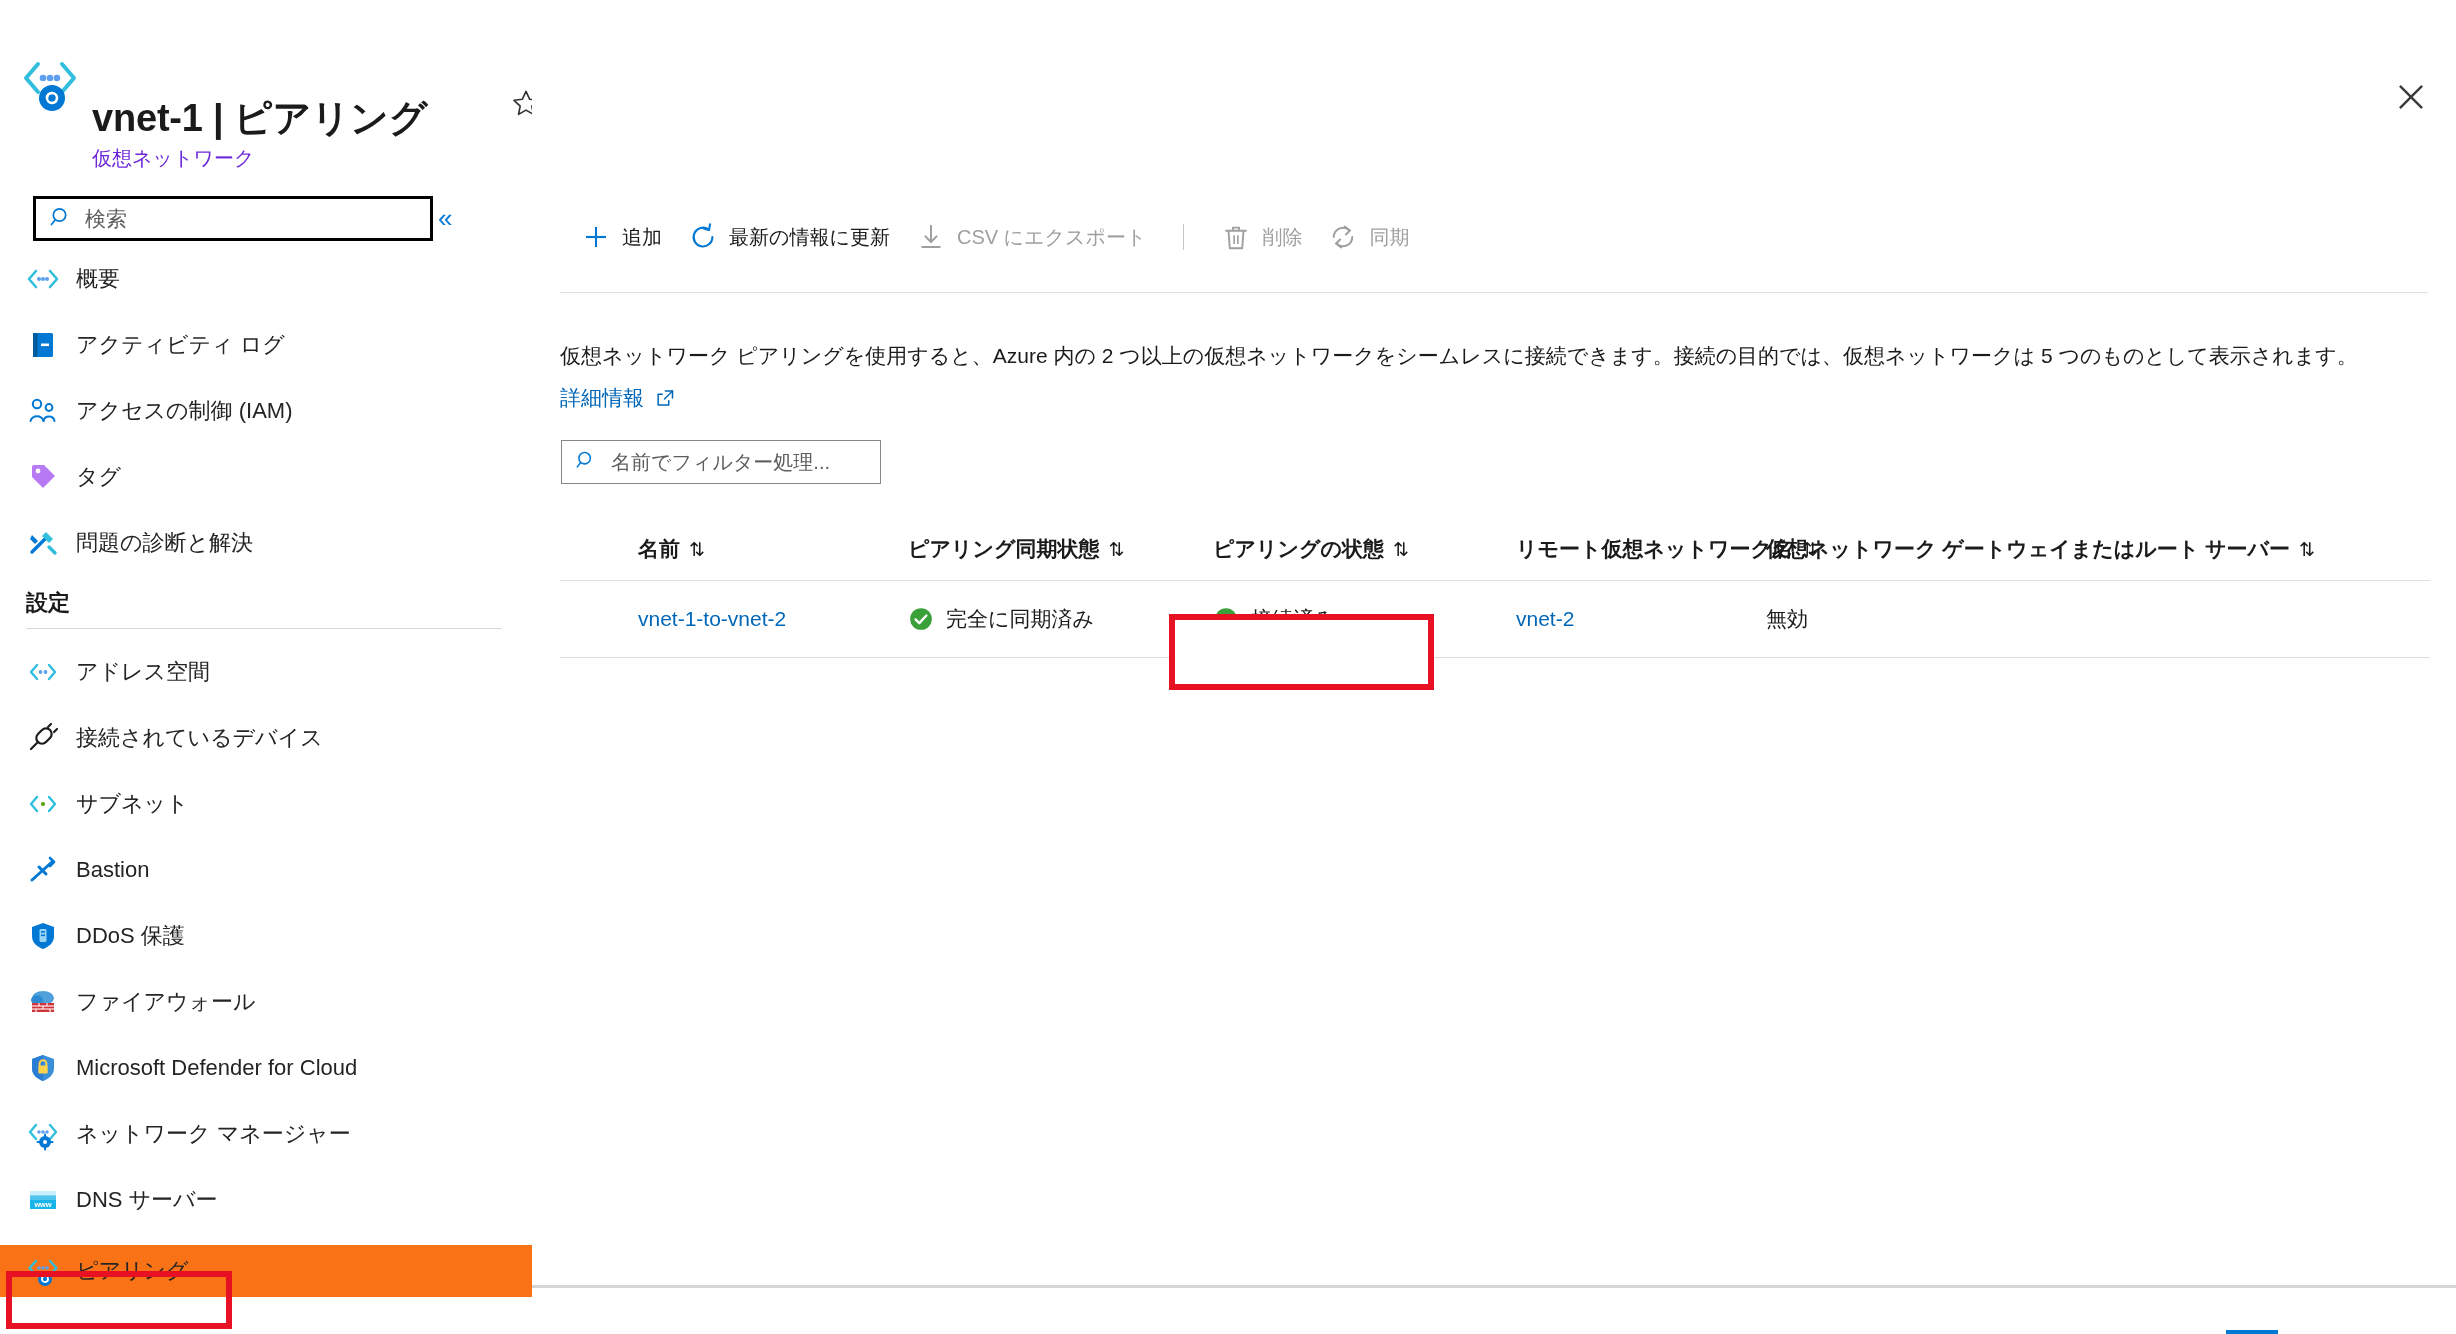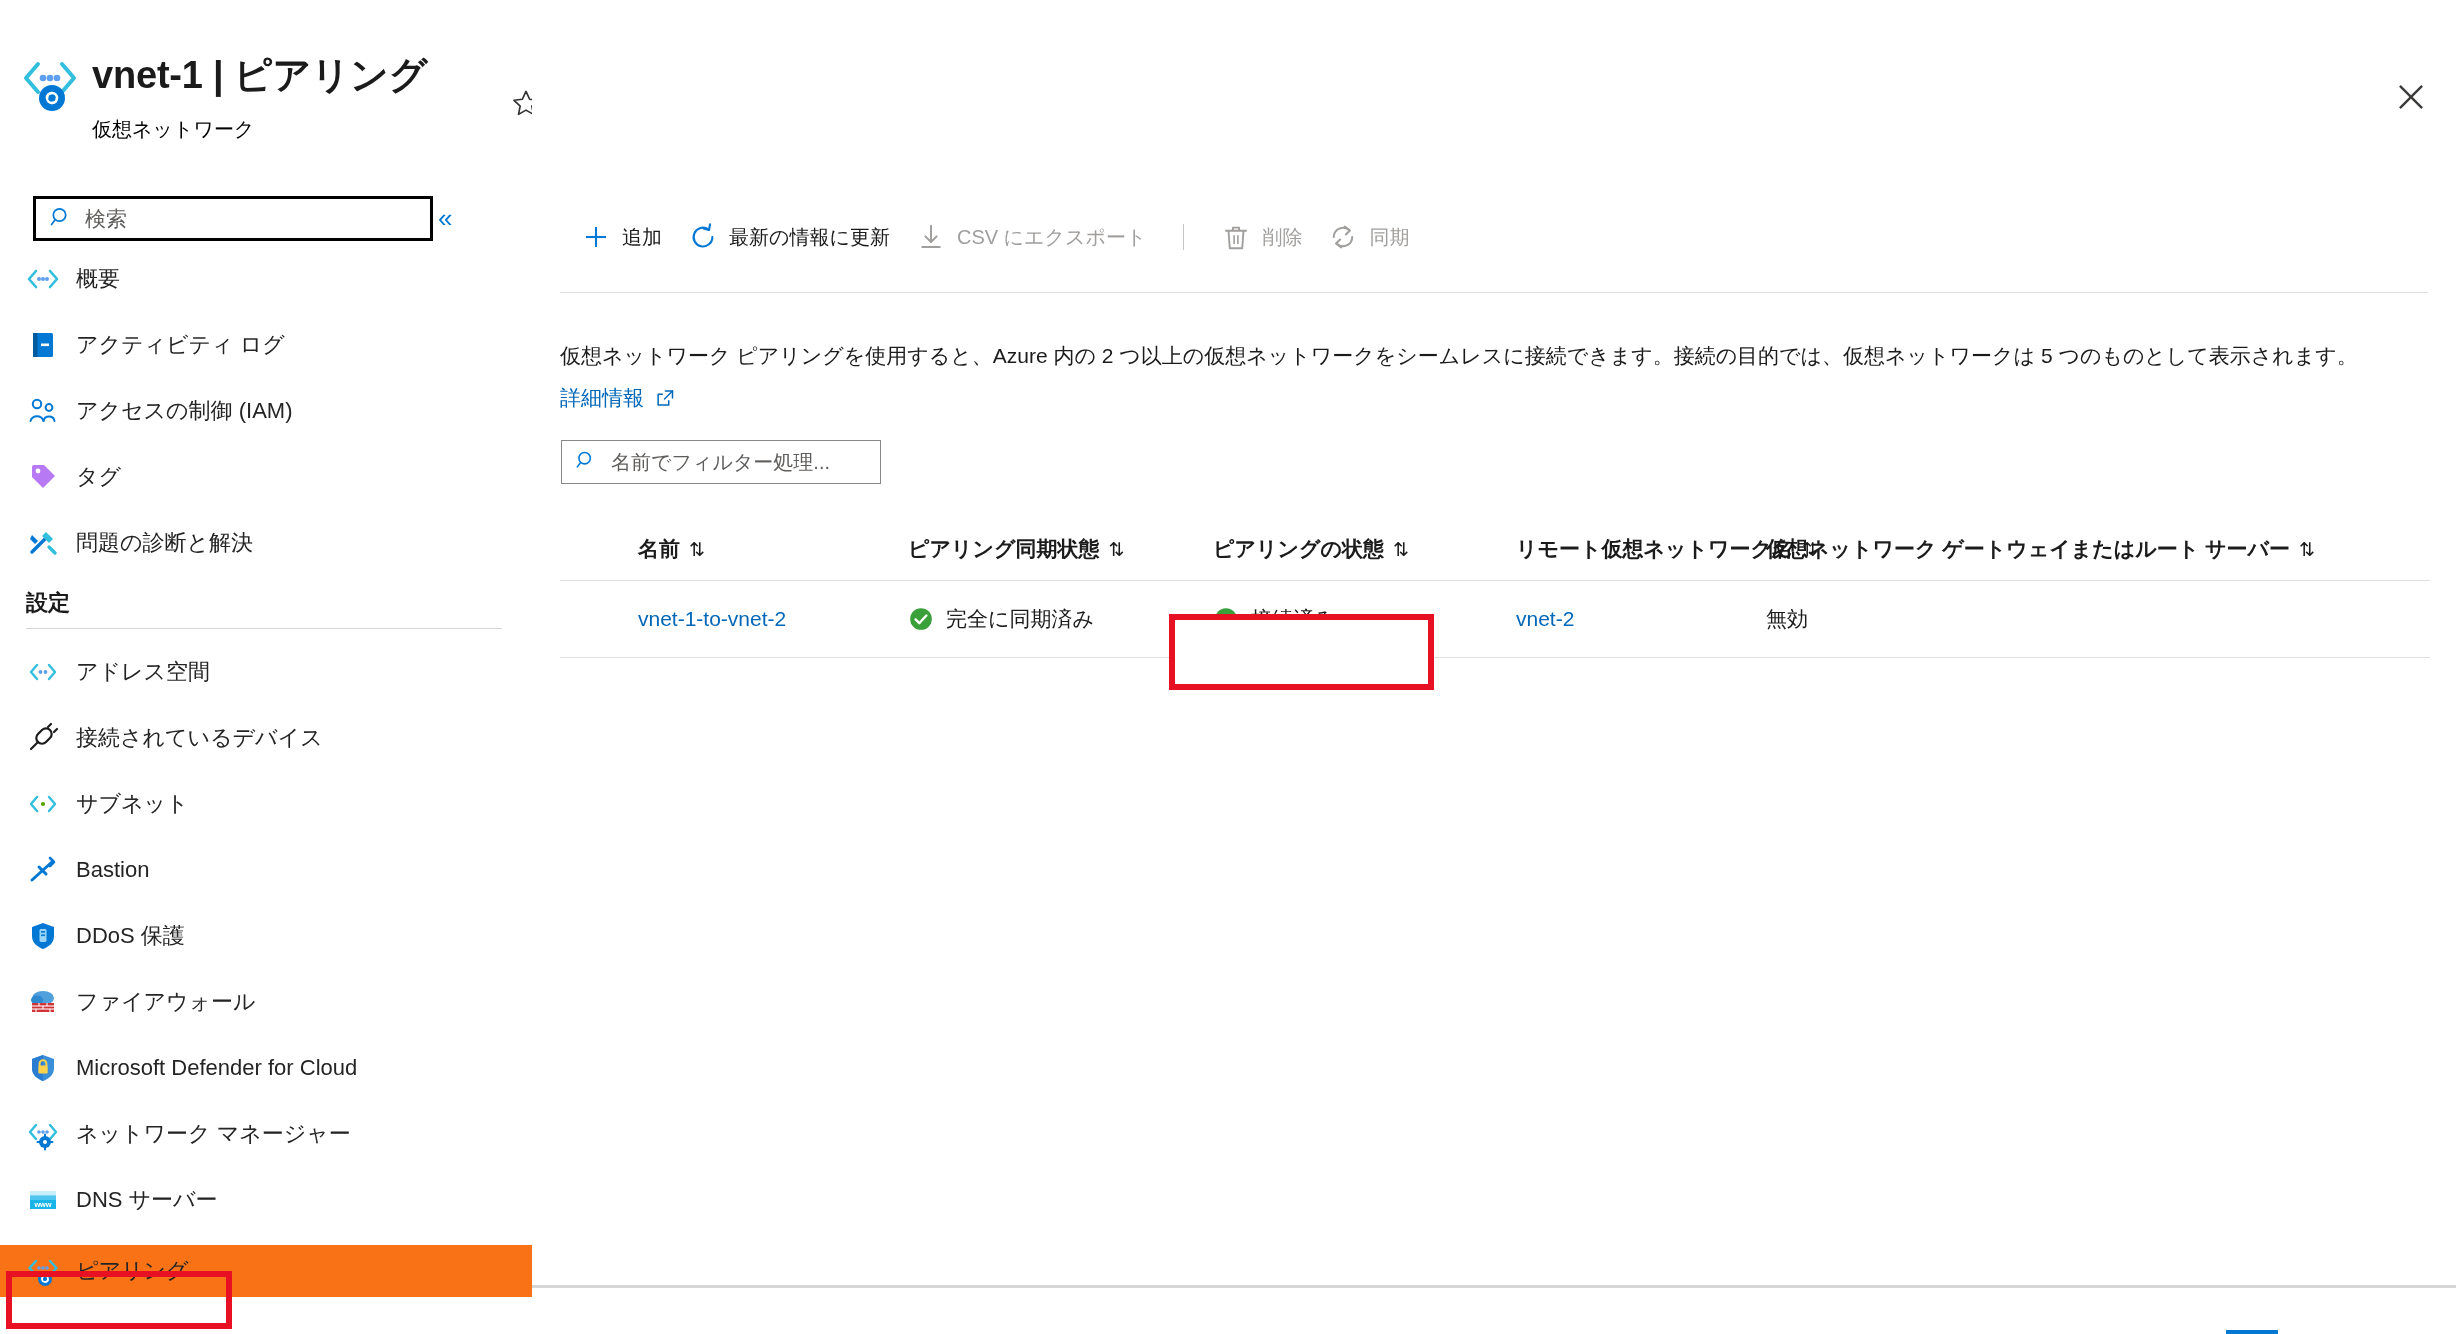--- a/index.html
+++ b/index.html
@@ -16,23 +16,23 @@
     position: absolute; left: 0; top: 0; width: 532px; height: 1334px;
     background: #ffffff;
   }
 
   
   .res-header { position: absolute; left: 22px; top: 52px; display: flex; align-items: flex-start; }
   .res-icon { width: 56px; height: 60px; position: relative; flex: 0 0 56px; margin-top: 6px; }
   .res-title-wrap { margin-left: 14px; }
   .res-title {
     font-size: 38px; font-weight: 700; color: #1b1b1b; line-height: 46px;
-    white-space: nowrap; letter-spacing: -0.2px;
-  }
-  .res-subtitle { font-size: 20px; color: #000000; line-height: 28px; margin-top: 17px; }
+    white-space: nowrap; letter-spacing: -0.2px; margin-top: 43px;
+  }
+  .res-subtitle { font-size: 20px; color: #6d28d9; line-height: 28px; margin-top: 3px; }
 
   .title-row-icons { position: absolute; left: 510px; top: 88px; display: flex; align-items: center; gap: 40px; }
   .star-btn { width: 32px; height: 32px; cursor: pointer; }
   .ellipsis-btn { font-size: 30px; color: #323130; line-height: 14px; cursor: pointer; letter-spacing: 2px; }
 
   
   #sidebar-search {
     position: absolute; left: 33px; top: 196px; width: 400px; height: 45px;
     border: 3px solid #000000; background: #fff; display: flex; align-items: center;
   }

